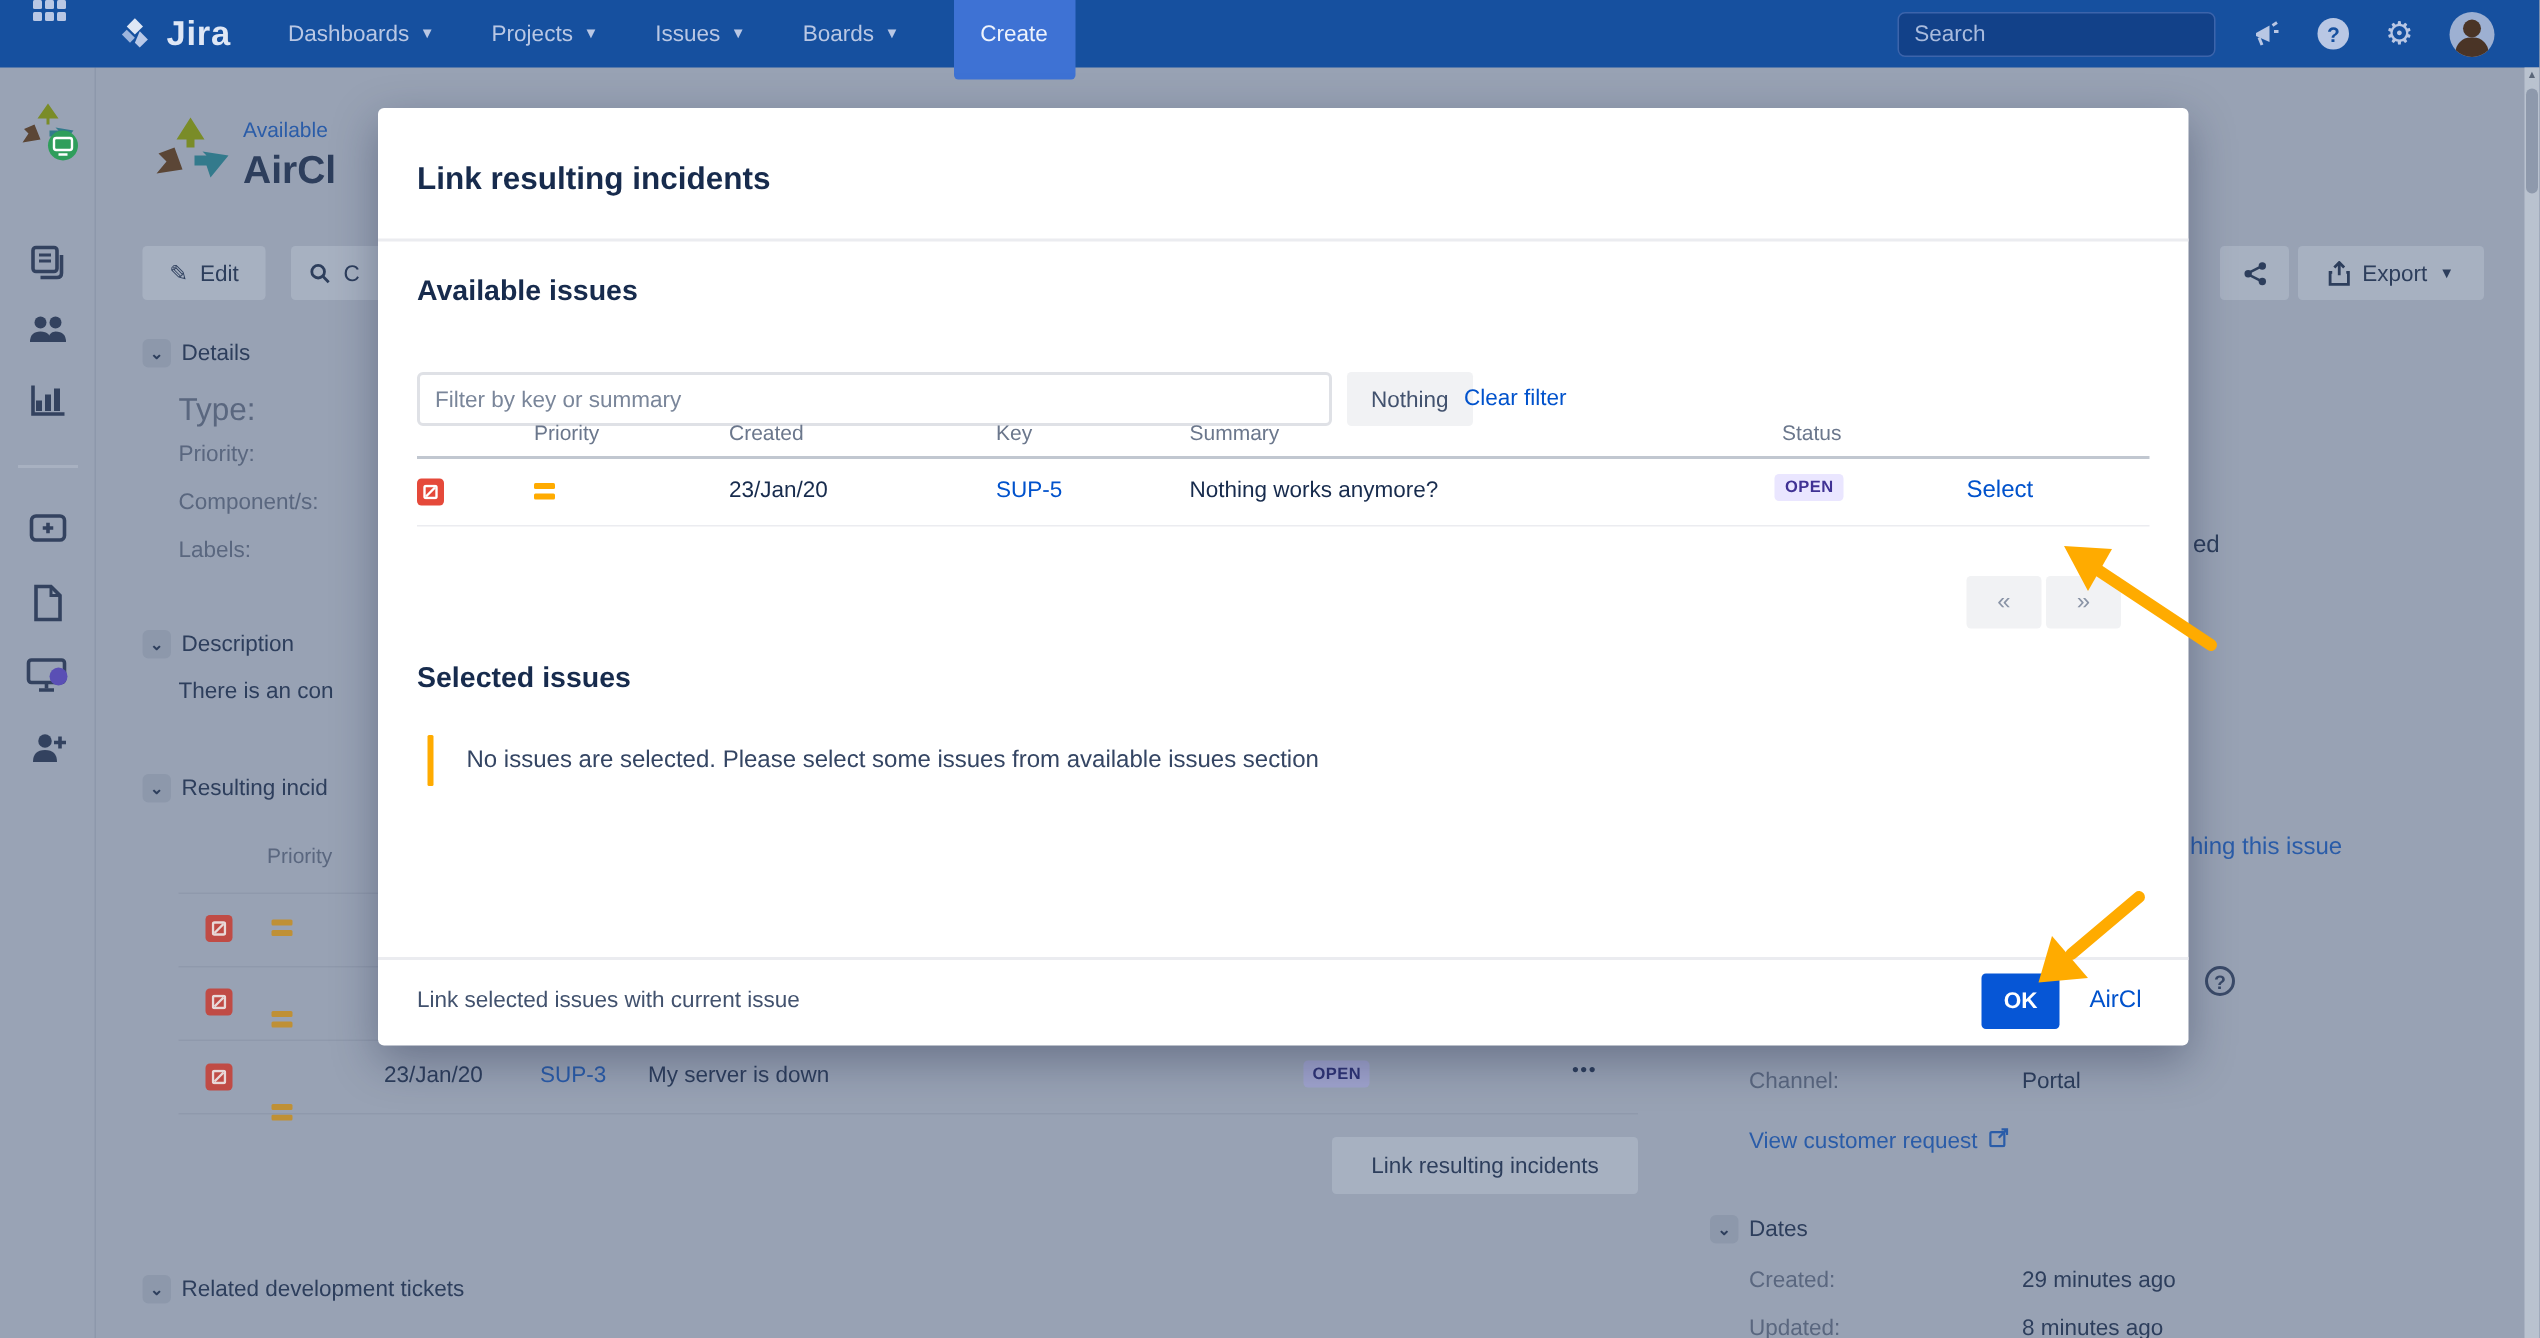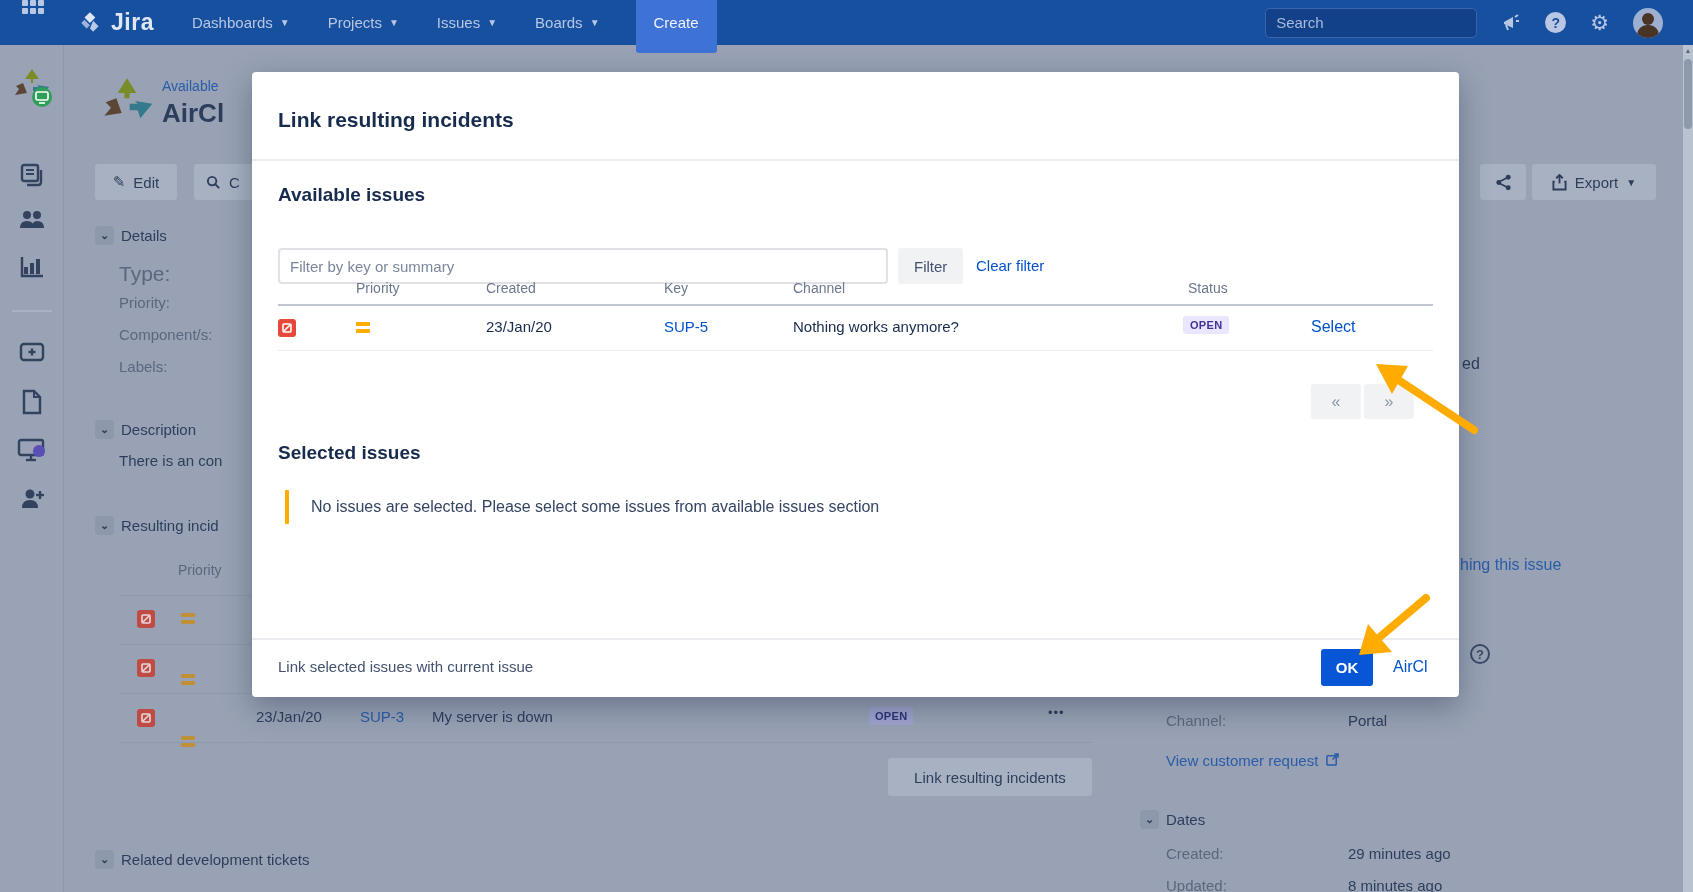--- a/index.html
+++ b/index.html
@@ -343,28 +343,28 @@
   <div class="abs dim-label" style="left:1166px; top:877px; font-size:15px;">Updated:</div>
   <div class="abs dim-text" style="left:1348px; top:877px; font-size:15px;">8 minutes ago</div>
 
   <div id="modal" class="abs">
     <div class="modal-title">Link resulting incidents</div>
     <div class="modal-hdr-line"></div>
 
     <div class="abs h2" style="left:26px; top:112px;">Available issues</div>
 
     <input type="text" class="filter-input" placeholder="Filter by key or summary" style="">
-    <button class="filter-btn">Filter</button>
+    <button class="filter-btn">Nothing</button>
     <a class="clear-filter">Clear filter</a>
 
     <div class="mtable-header">
       <span class="mh" style="left:78px;">Priority</span>
       <span class="mh" style="left:208px;">Created</span>
       <span class="mh" style="left:386px;">Key</span>
-      <span class="mh" style="left:515px;">Channel</span>
+      <span class="mh" style="left:515px;">Summary</span>
       <span class="mh" style="left:910px;">Status</span>
     </div>
     <div class="mtable-hline"></div>
 
     <div class="mrow">
       <span class="mcell itype itype-bright" style="left:0px; top:13px;">
         <svg width="10" height="10" viewBox="0 0 10 10">
             <rect x="1" y="1" width="8" height="8" rx="1" fill="none" stroke="#ffffff" stroke-width="1.6"></rect>
             <line x1="2" y1="8" x2="8" y2="2" stroke="#ffffff" stroke-width="1.6"></line>
           </svg>

